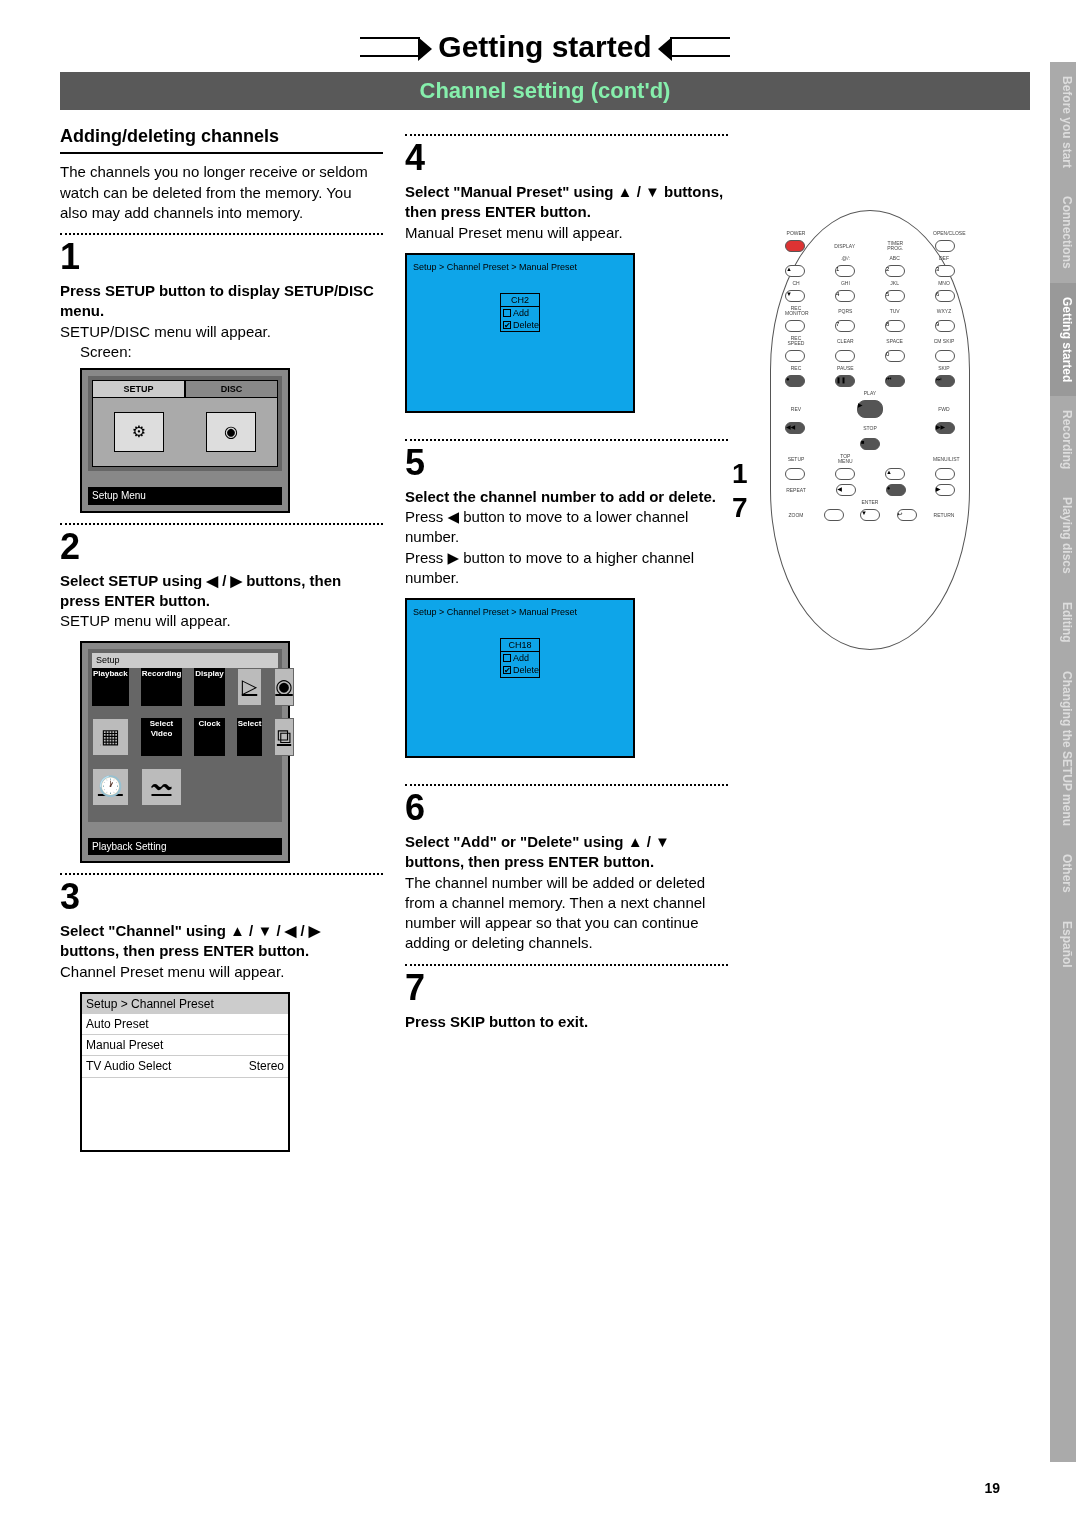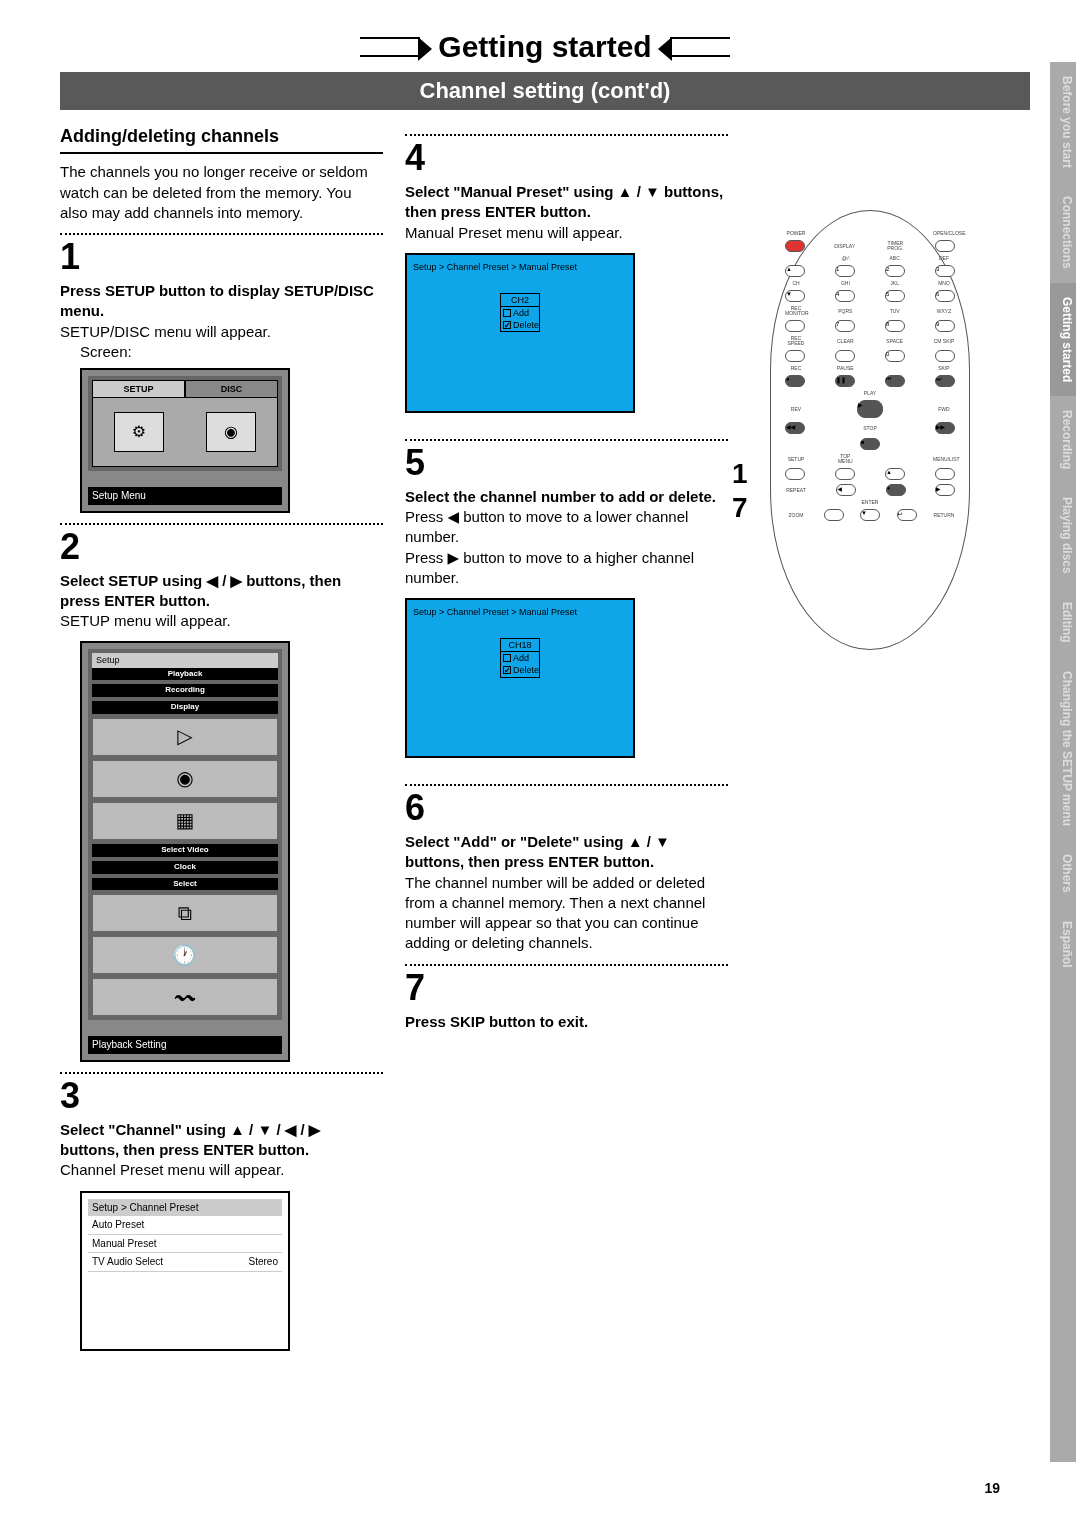--- a/index.html
+++ b/index.html
@@ -6,46 +6,46 @@
 body { font-family:Arial,Helvetica,sans-serif; background:#fff; width:1080px; height:1526px; position:relative; color:#000; }
 .page { padding:30px 50px 30px 60px; position:relative; height:100%; }
 
 .title-bar { display:flex; align-items:center; justify-content:center; margin-bottom:8px; }
 .title-deco { width:60px; height:20px; border-top:2px solid #000; border-bottom:2px solid #000; position:relative; }
 .title-deco.left::before, .title-deco.right::before { content:''; position:absolute; top:-2px; width:0; height:0; border-top:12px solid transparent; border-bottom:12px solid transparent; }
 .title-deco.left::before { right:-12px; border-left:14px solid #000; }
 .title-deco.right::before { left:-12px; border-right:14px solid #000; }
 .main-title { font-size:30px; font-weight:bold; margin:0 18px; }
 
-.subtitle-bar { background:#595959; color:#ffffff; text-align:center; font-size:22px; font-weight:bold; padding:6px 0; margin:0 0 14px 0; }
+.subtitle-bar { background:#595959; color:#86efac; text-align:center; font-size:22px; font-weight:bold; padding:6px 0; margin:0 0 14px 0; }
 
 .cols { display:flex; gap:22px; }
 .col { flex:1; font-size:15px; line-height:1.35; }
 .col3 { flex:0 0 280px; }
 
 .h-sub { font-size:18px; font-weight:bold; border-bottom:2px solid #000; padding-bottom:4px; margin-bottom:8px; }
 .dotted { border:none; border-top:2px dotted #000; margin:10px 0 4px 0; }
 .stepnum { font-size:36px; font-weight:bold; line-height:1; margin-bottom:6px; }
 .bold { font-weight:bold; }
 .para { margin-bottom:10px; }
 
 .screen-box { border:2px solid #000; background:#888; padding:6px; width:210px; font-size:10px; color:#000; }
 .screen-inner { background:#666; padding:4px; }
 .screen-cap { background:#000; color:#fff; padding:2px 4px; font-size:10px; margin-top:16px; }
 .tab-row { display:flex; gap:0; }
 .tab { flex:1; text-align:center; font-size:9px; font-weight:bold; padding:2px; background:#888; border:1px solid #000; border-bottom:none; }
 .tab.active { background:#ccc; }
 .panel { background:#aaa; border:1px solid #000; height:70px; display:flex; align-items:center; justify-content:space-around; }
 .mini { width:50px; height:40px; border:1px solid #000; background:#ddd; display:flex; align-items:center; justify-content:center; font-size:16px; }
 
-.grid6 { display:grid; grid-template-columns:1fr; grid-template-rows:auto auto auto auto; gap:4px; }
+.grid6 { display:grid; grid-template-columns:1fr 1fr 1fr 1fr 1fr; grid-template-rows:auto auto auto auto; gap:12px;text-decoration:underline; }
 .gcell-h { background:#000; color:#fff; font-size:8px; text-align:center; padding:1px; font-weight:bold; }
 .gcell { background:#bbb; border:1px solid #666; height:38px; display:flex; align-items:center; justify-content:center; font-size:20px; }
 
-.menu-box { border:2px solid #000; width:210px; font-size:10px; padding:6px; background:#fff; }
+.menu-box { border:2px solid #000; width:210px; font-size:12px; background:#fff; }
 .menu-title { background:#ccc; padding:2px 4px; }
 .menu-row { padding:2px 4px; border-bottom:1px solid #ccc; display:flex; justify-content:space-between; }
 
 .preset-box { border:2px solid #000; width:230px; min-height:160px; font-size:10px; padding:6px; background:#0ea5e9; }
 .preset-head { font-size:9px; margin-bottom:20px; }
 .ch-box { border:1px solid #000; width:40px; margin:0 auto; font-size:9px; }
 .ch-row { display:flex; align-items:center; padding:0 2px; }
 .check { display:inline-block; width:8px; height:8px; border:1px solid #000; margin-right:2px; font-size:8px; line-height:8px; text-align:center; }
 
 .remote { position:absolute; right:80px; top:210px; width:230px; }

